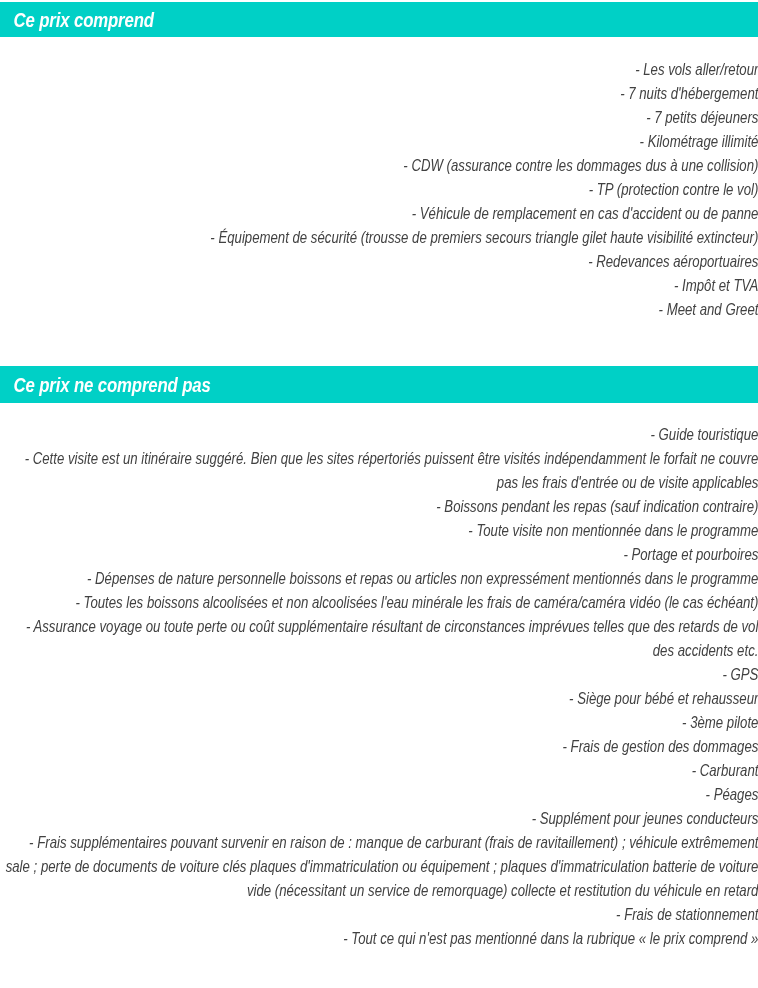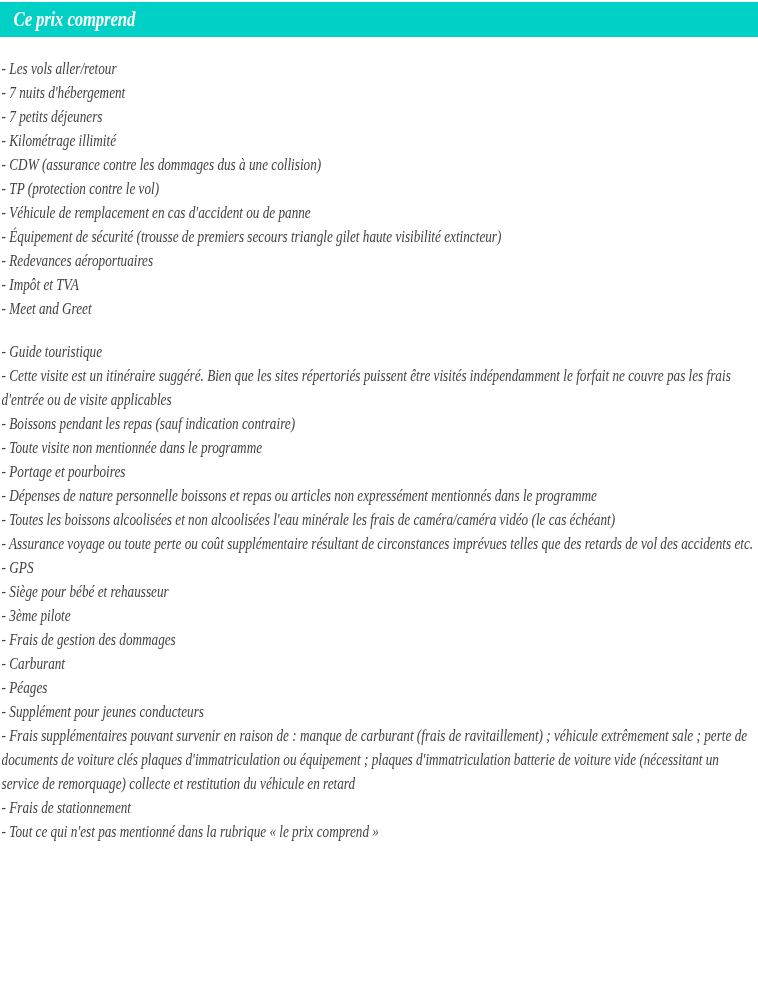--- a/index.html
+++ b/index.html
@@ -6,21 +6,22 @@
     margin: 0;
     padding: 0;
     background: #ffffff;
   }
   .page {
     position: relative;
     width: 758px;
     height: 988px;
     overflow: hidden;
     background: #ffffff;
-    font-family: Liberation Serif, serif;
+    font-family: Liberation Sans, sans-serif;
+    text-align: right;
   }
   .section-bar {
     width: 758px;
     height: 35px;
     background: #00d0c6;
     display: flex;
     align-items: center;
     box-sizing: border-box;
   }
   .bar-first { margin-top: 2px; }
@@ -68,20 +69,23 @@
       <div class="line-item">- Kilométrage illimité</div>
       <div class="line-item">- CDW (assurance contre les dommages dus à une collision)</div>
       <div class="line-item">- TP (protection contre le vol)</div>
       <div class="line-item">- Véhicule de remplacement en cas d'accident ou de panne</div>
       <div class="line-item">- Équipement de sécurité (trousse de premiers secours triangle gilet haute visibilité extincteur)</div>
       <div class="line-item">- Redevances aéroportuaires</div>
       <div class="line-item">- Impôt et TVA</div>
       <div class="line-item">- Meet and Greet</div>
     </div>
 
+  <div class="section-bar bar-second" style="background: rgb(0, 208, 198);">
+    <span class="bar-title">Ce prix ne comprend pas</span>
+  </div>
 
   <div class="item-list list-second">
       <div class="line-item">- Guide touristique</div>
       <div class="line-item">- Cette visite est un itinéraire suggéré. Bien que les sites répertoriés puissent être visités indépendamment le forfait ne couvre pas les frais d'entrée ou de visite applicables</div>
       <div class="line-item">- Boissons pendant les repas (sauf indication contraire)</div>
       <div class="line-item">- Toute visite non mentionnée dans le programme</div>
       <div class="line-item">- Portage et pourboires</div>
       <div class="line-item">- Dépenses de nature personnelle boissons et repas ou articles non expressément mentionnés dans le programme</div>
       <div class="line-item">- Toutes les boissons alcoolisées et non alcoolisées l'eau minérale les frais de caméra/caméra vidéo (le cas échéant)</div>
       <div class="line-item">- Assurance voyage ou toute perte ou coût supplémentaire résultant de circonstances imprévues telles que des retards de vol des accidents etc.</div>

